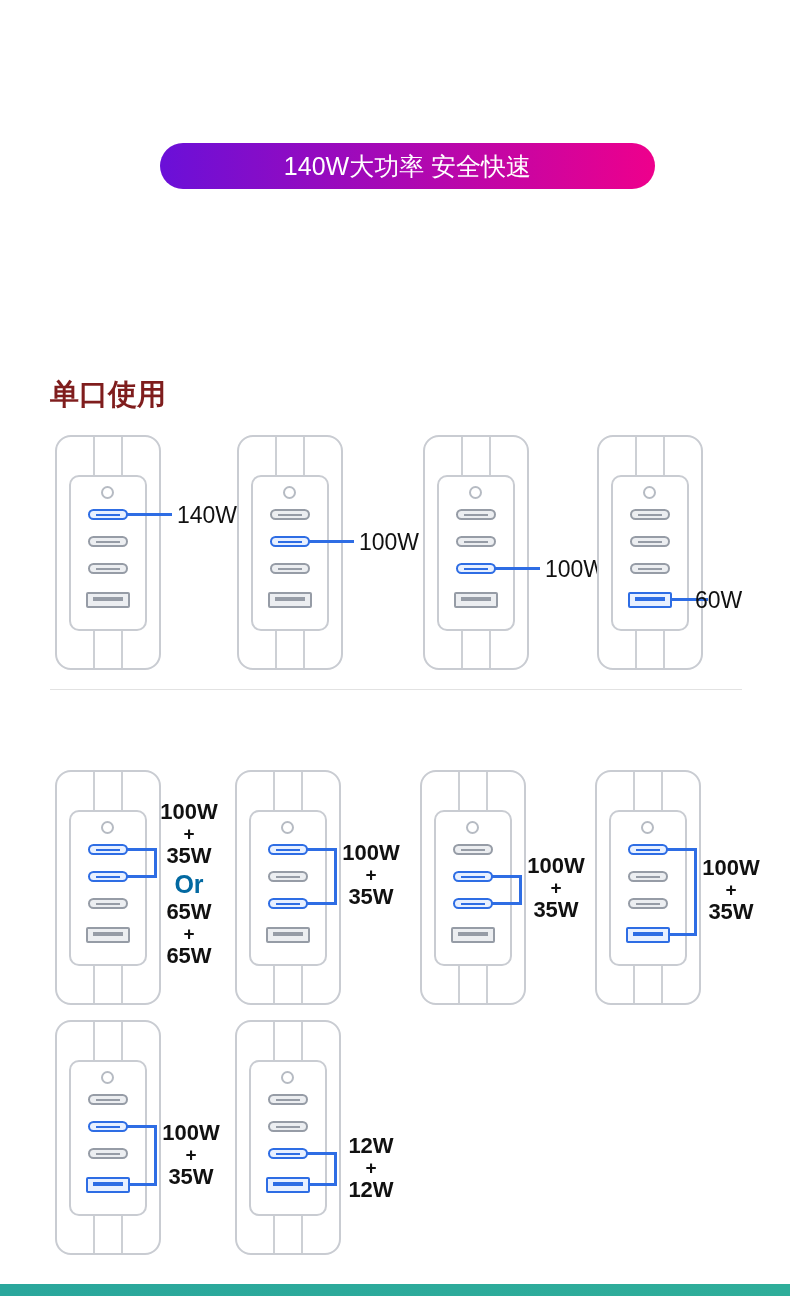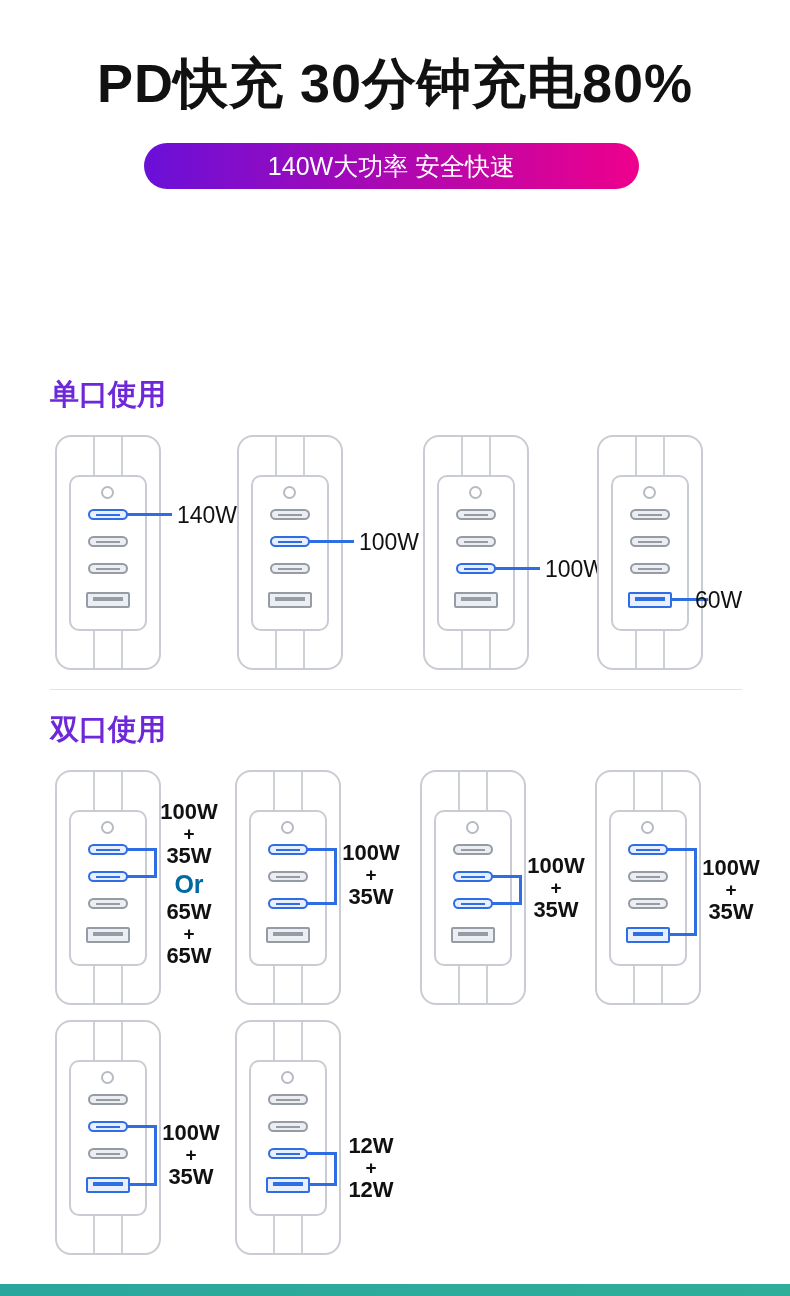--- a/index.html
+++ b/index.html
@@ -2,28 +2,28 @@
 <html><head>
 <meta charset="utf-8">
 <style>
   * { margin:0; padding:0; box-sizing:border-box; }
   body { background:#f4f4f4; font-family:"Liberation Sans","DejaVu Sans",sans-serif; }
   .page { position:relative; width:790px; height:1296px; margin:0 auto; background:#ffffff; overflow:hidden; }
 
   .title { position:absolute; top:48px; left:0; width:100%; text-align:center;
            font-size:54px; font-weight:700; color:#111; letter-spacing:1px; }
 
-  .banner { position:absolute; top:143px; left:144px; width:495px; height:46px;
+  .banner { position:absolute; top:143px; left:160px; width:495px; height:46px;
             border-radius:23px; background:linear-gradient(90deg,#6a10d8,#ee008c);
             color:#fff; font-size:25px; display:flex; align-items:center; justify-content:center; }
 
   .desc { position:absolute; top:222px; left:50px; width:692px;
           font-size:23px; line-height:34px; color:#1c1c1c; text-align:left; }
 
-  .section-heading { position:absolute; left:50px; font-size:29px; font-weight:700; color:#6d28d9; }
+  .section-heading { position:absolute; left:50px; font-size:29px; font-weight:700; color:#7f1d1d; }
   .divider { position:absolute; left:50px; width:692px; height:1px; background:#e2e2e2; }
 
   
   .charger { position:absolute; width:106px; height:235px; }
   .c-body { position:absolute; inset:0; border:2px solid #c9ccd2; border-radius:16px; background:#fff; }
   .seam { position:absolute; left:38px; width:30px;
           border-left:2px solid #cdd0d5; border-right:2px solid #cdd0d5; }
   .seam.st { top:2px; height:38px; }
   .seam.sb { bottom:2px; height:37px; }
   .panel { position:absolute; left:14px; top:40px; width:78px; height:156px;
@@ -56,21 +56,20 @@
   .stack .or { color:#0369a1; font-size:25px; line-height:32px; }
 
   .footer-bar { position:absolute; left:0; top:1284px; width:790px; height:12px;
                 background:linear-gradient(90deg,#2aa79c,#2fae9a); }
 </style>
 </head>
 <body>
 
 <div class="page">
 
-  <div class="title">PD快充 30分钟充电80%</div>
   <div class="banner">140W大功率 安全快速</div>
 
   <div class="section-heading" style="top:375px">单口使用</div>
 
   <div class="charger" style="left:55px;top:435px">
     <div class="c-body"></div>
     <div class="seam st"></div>
     <div class="seam sb"></div>
     <div class="panel">
       <div class="led"></div>
@@ -131,21 +130,20 @@
       <div class="pa on">
           <i class="tg"></i>
         </div>
     </div>
   </div>
   <div class="cl-h" style="left:670px;top:598px;width:38px"></div>
   <div class="watt" style="left:695px;top:600px">60W</div>
 
   <div class="divider" style="top:689px"></div>
 
-  <div class="section-heading" style="top:710px">双口使用</div>
 
   <div class="charger" style="left:55px;top:770px">
     <div class="c-body"></div>
     <div class="seam st"></div>
     <div class="seam sb"></div>
     <div class="panel">
       <div class="led"></div>
       <div class="pc p1 on"></div>
       <div class="pc p2 on"></div>
       <div class="pc p3"></div>

